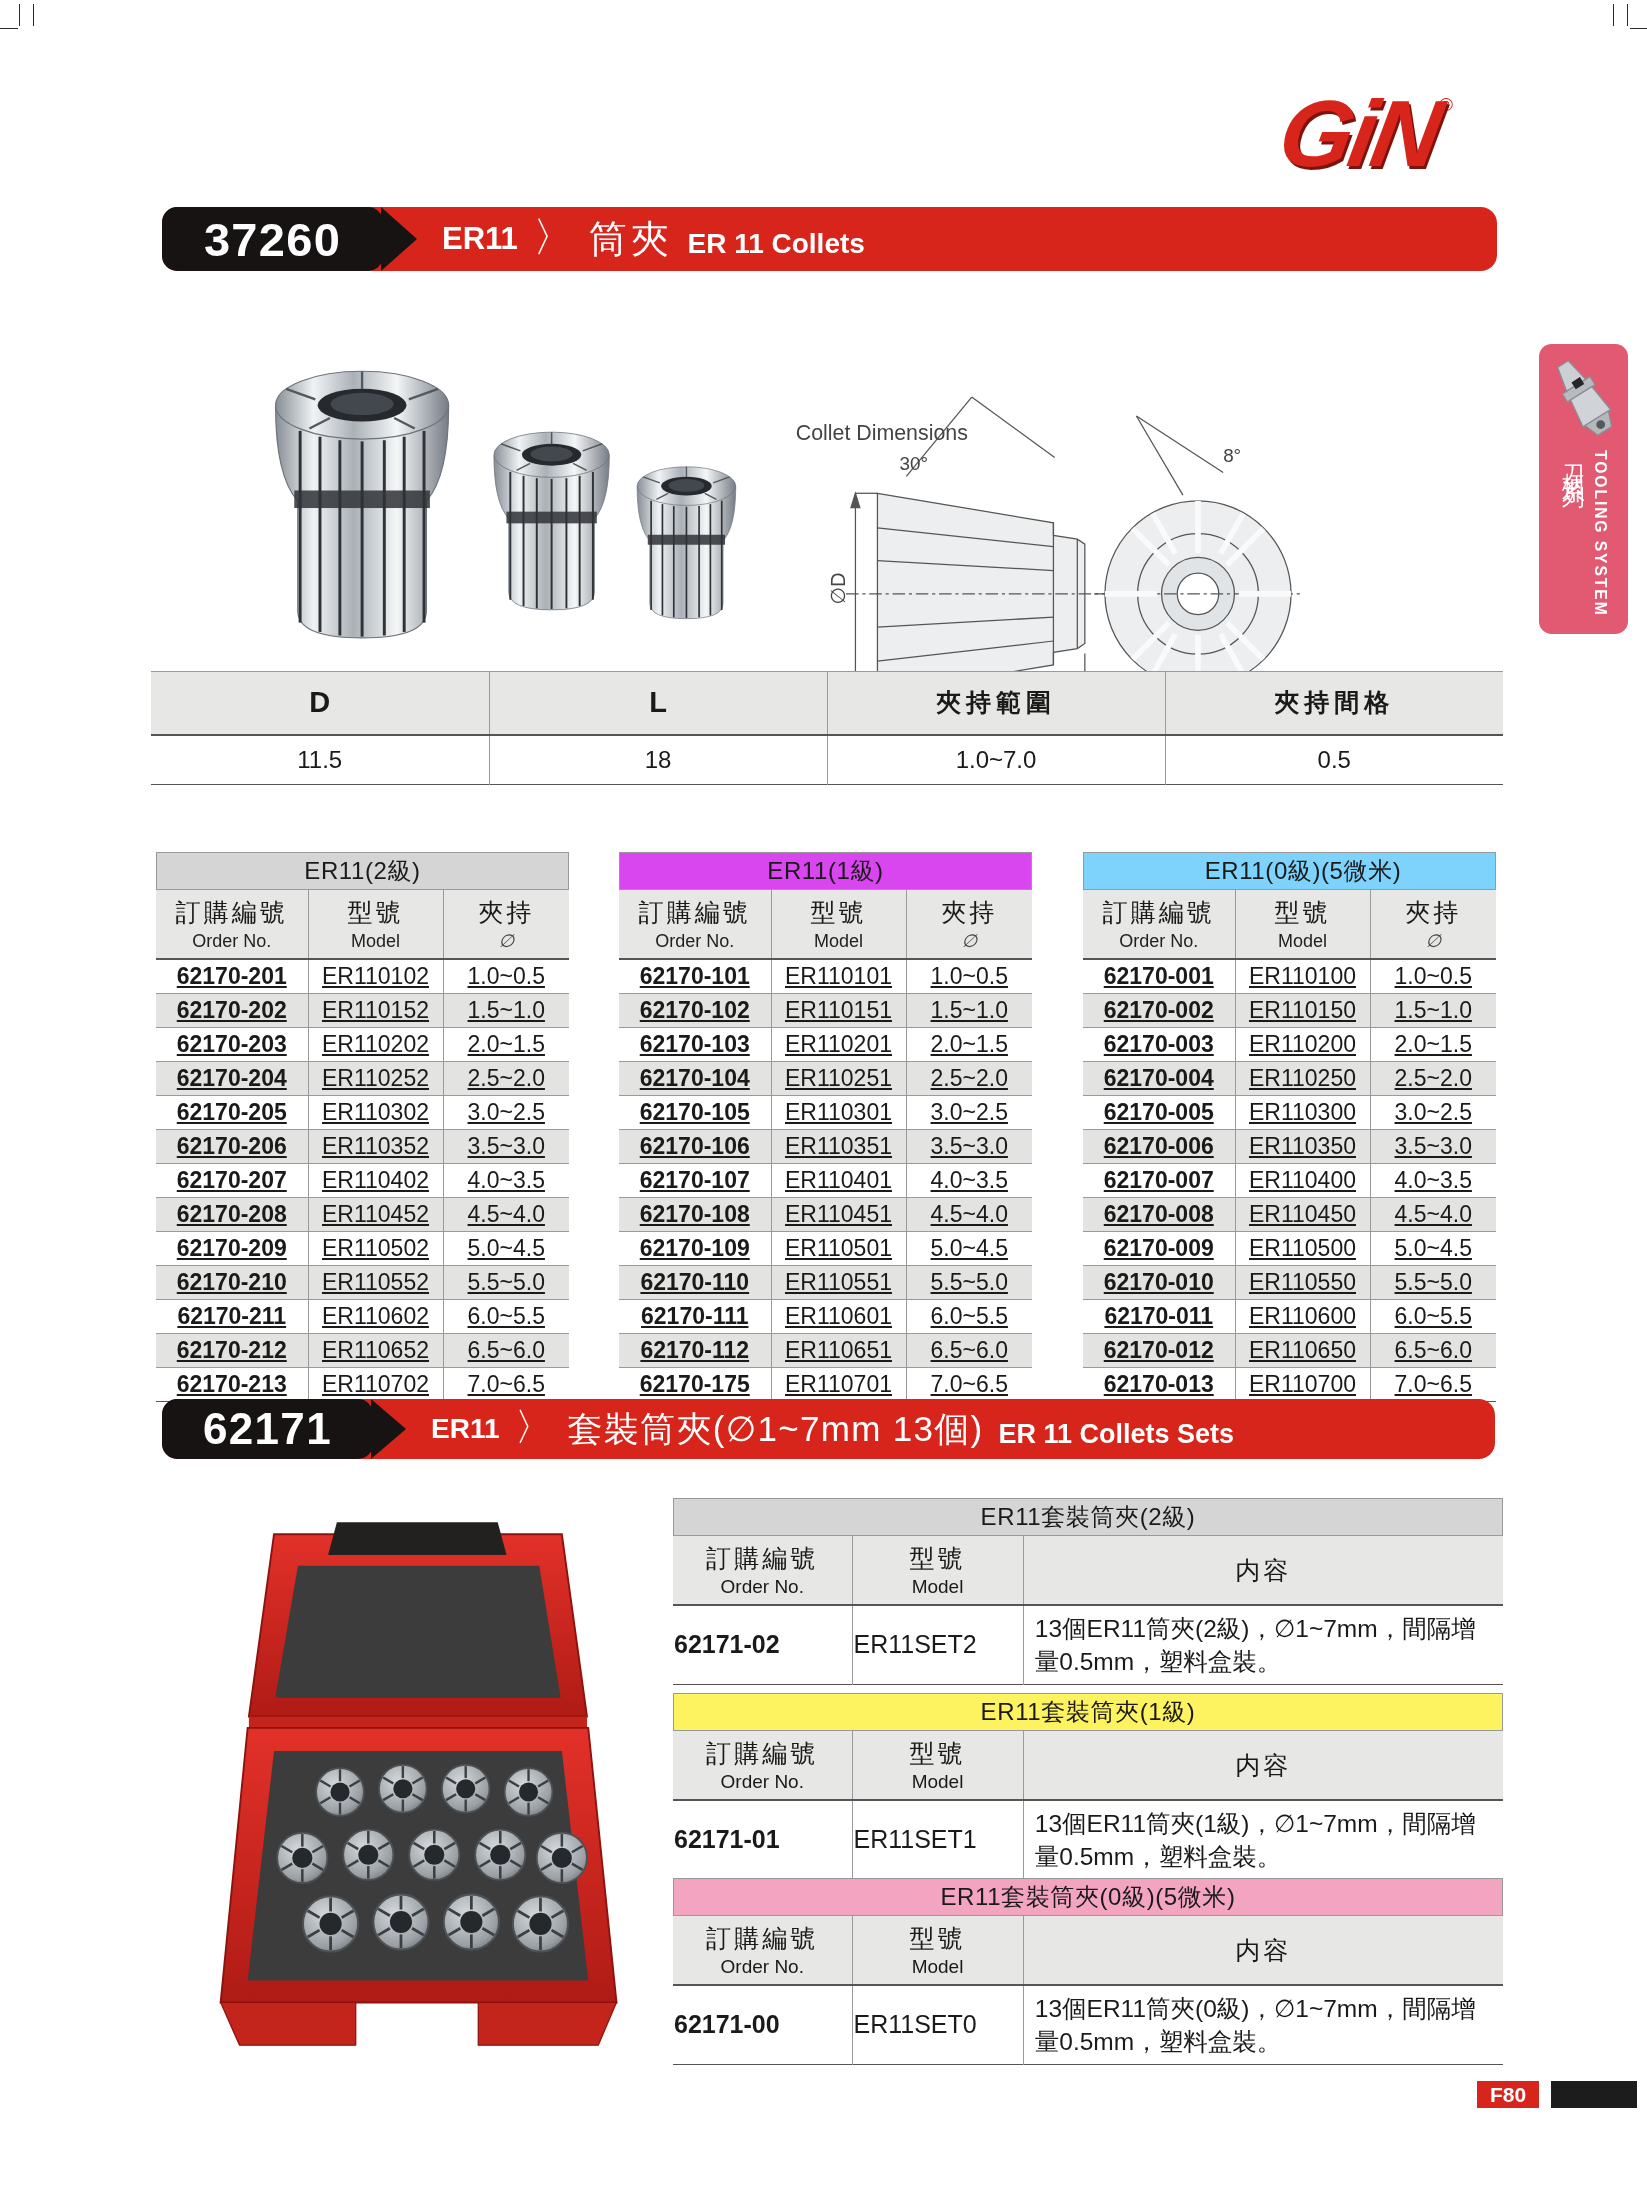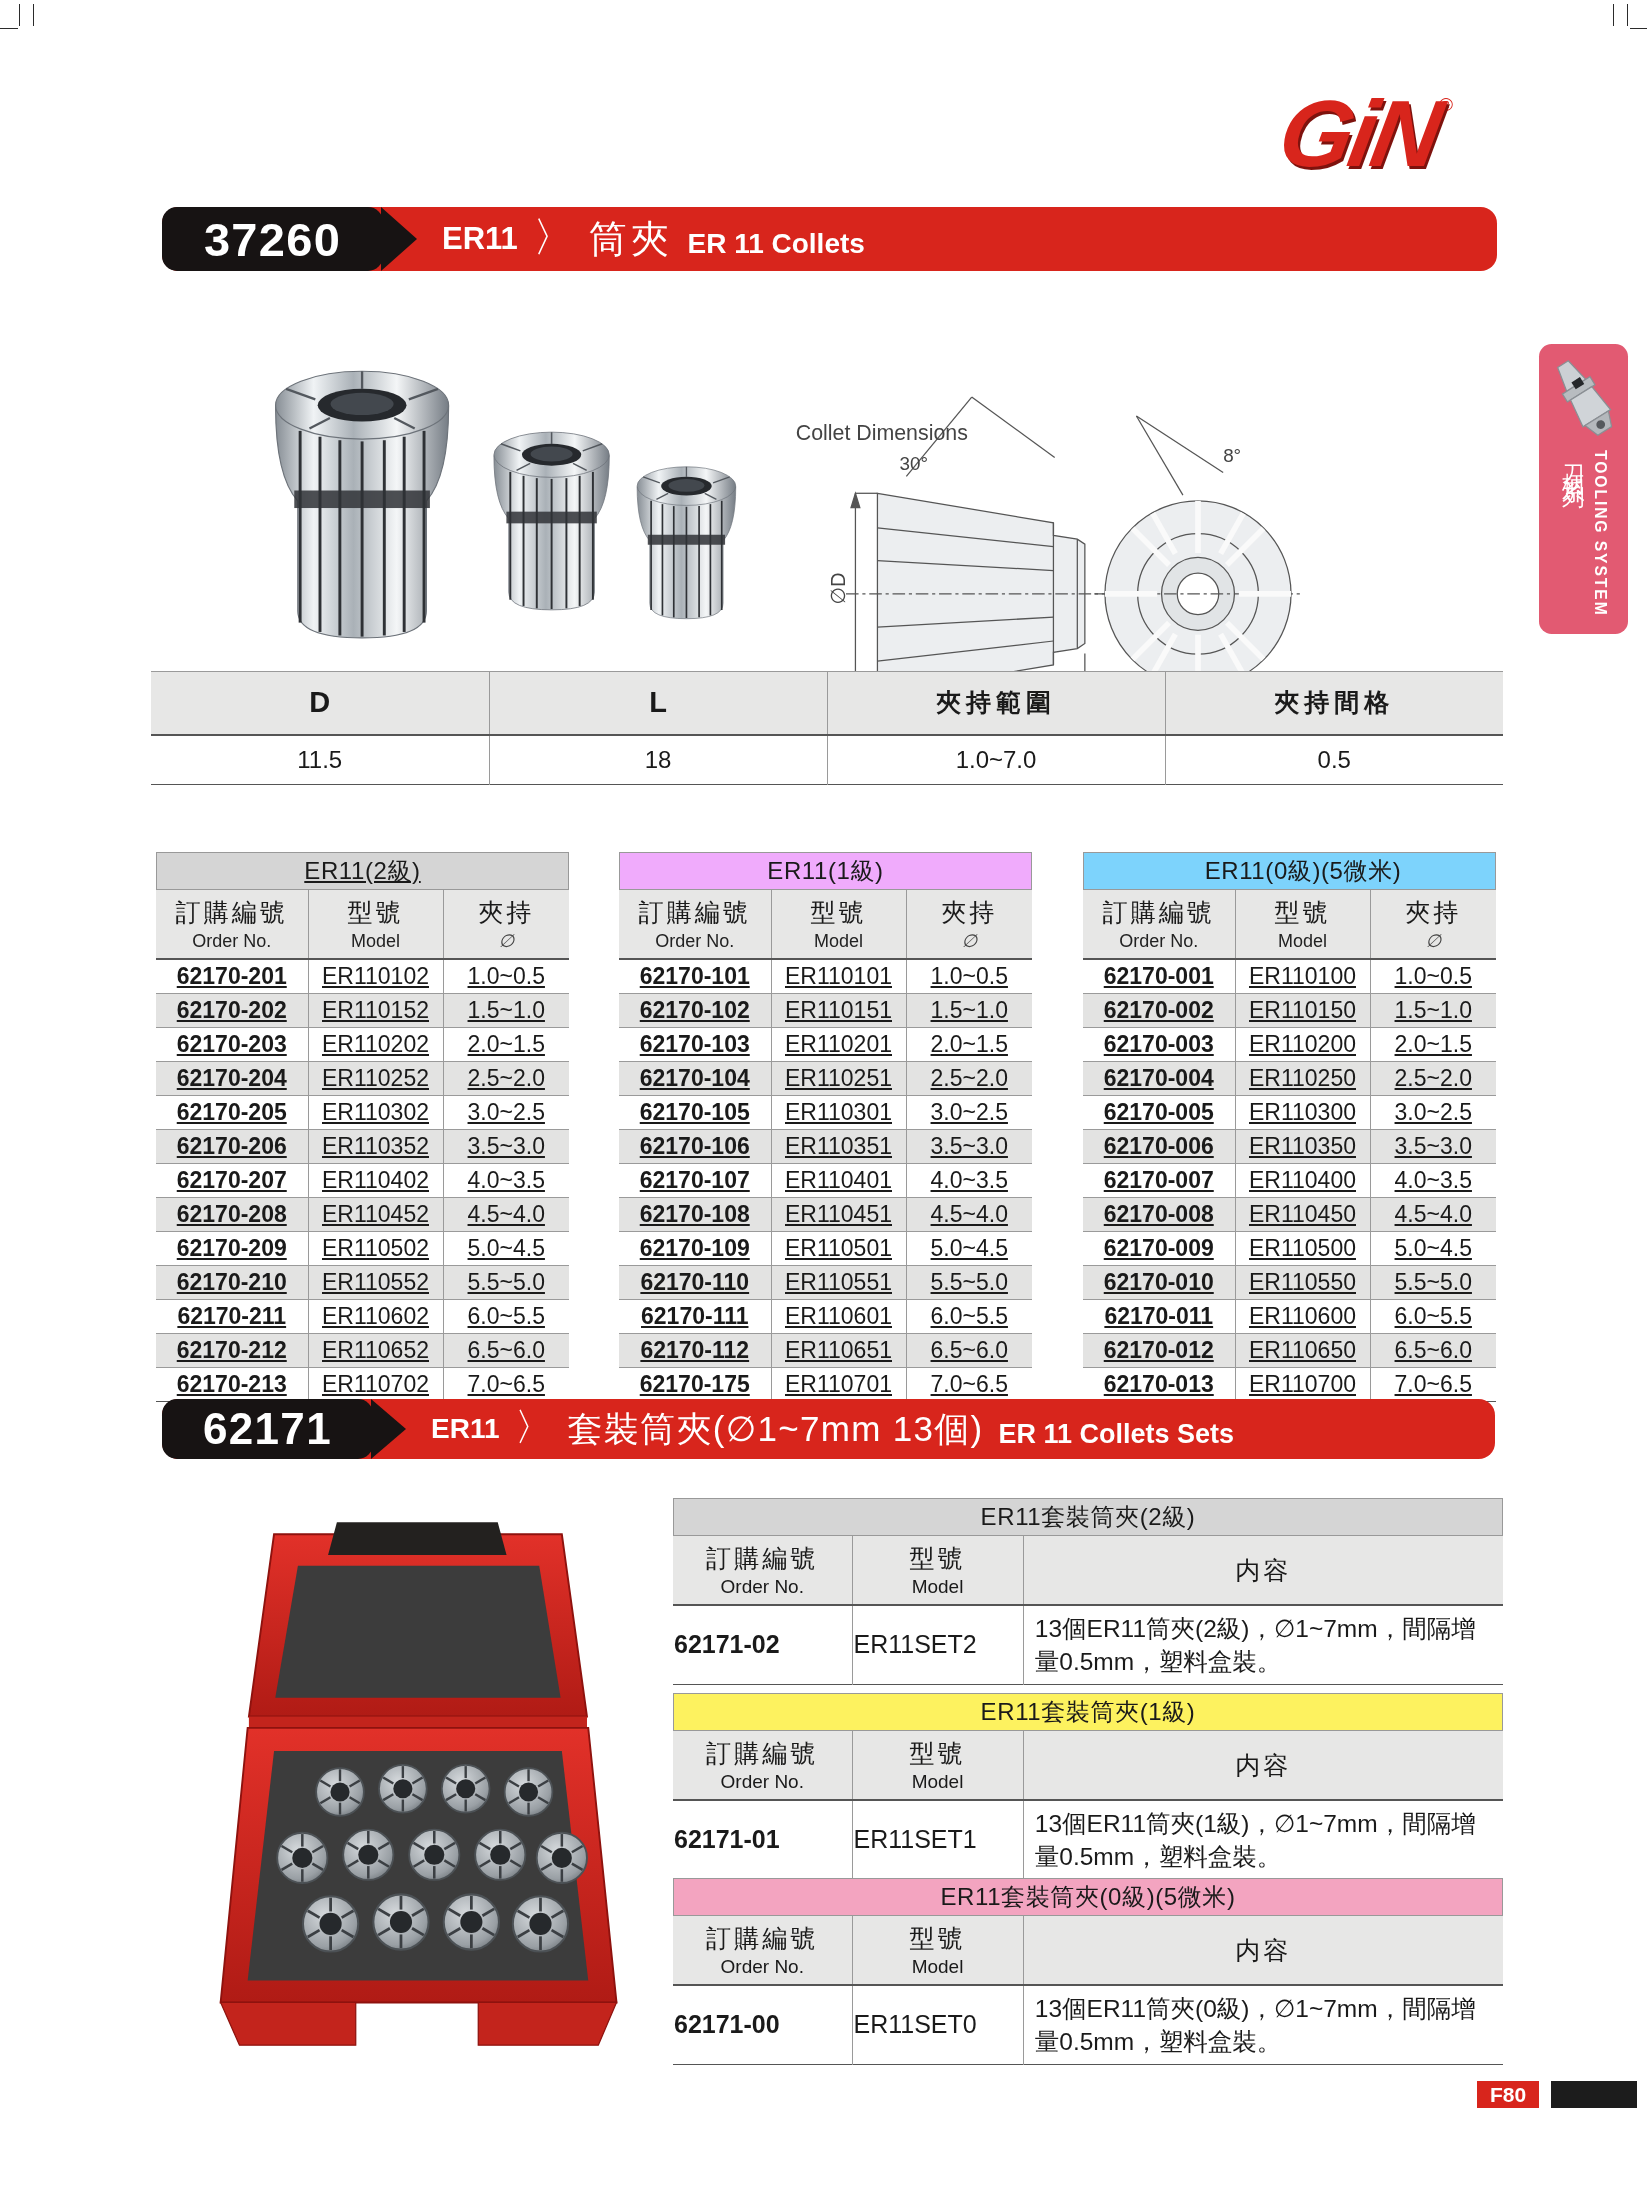--- a/index.html
+++ b/index.html
@@ -251,21 +251,21 @@
     <tr>
       <td>11.5</td>
       <td>18</td>
       <td>1.0~7.0</td>
       <td>0.5</td>
     </tr>
   </tbody>
 </table>
 
 <div class="ptable" style="left:156px;">
-  <div class="pt-title" style="background: rgb(213, 213, 213); text-decoration: underline;">ER11(2級)</div>
+  <div class="pt-title" style="background: rgb(213, 213, 213);">ER11(2級)</div>
   <table>
     <colgroup>
         <col style="width:152px">
         <col style="width:135px">
         <col style="width:126px">
       </colgroup>
     <thead>
         <tr>
       <th>
             <span class="zh">訂購編號</span>
@@ -345,21 +345,21 @@
         <tr>
           <td>62170-213</td>
           <td>ER110702</td>
           <td>7.0~6.5</td>
         </tr>
       </tbody>
   </table>
 </div>
 
 <div class="ptable" style="left:619px;">
-  <div class="pt-title" style="background: #f0abfc;">ER11(1級)</div>
+  <div class="pt-title" style="background: #d946ef;">ER11(1級)</div>
   <table>
     <colgroup>
         <col style="width:152px">
         <col style="width:135px">
         <col style="width:126px">
       </colgroup>
     <thead>
         <tr>
       <th>
             <span class="zh">訂購編號</span>

